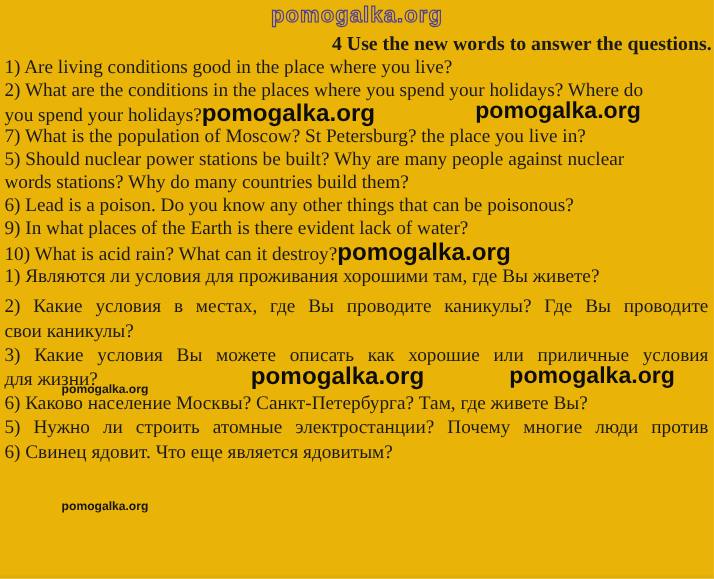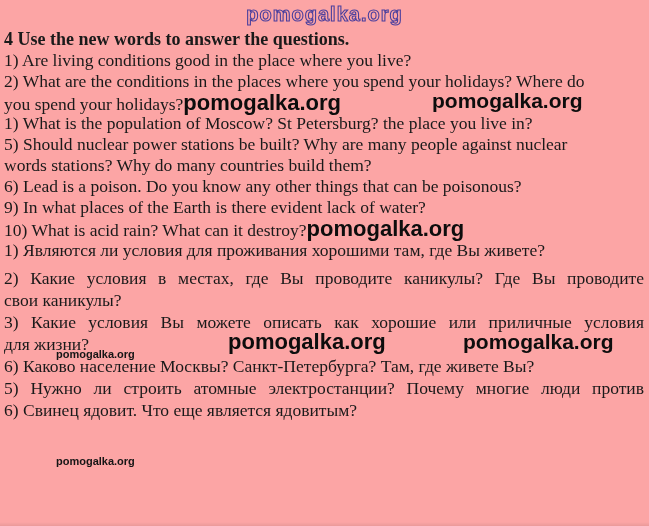--- a/index.html
+++ b/index.html
@@ -1,20 +1,20 @@
 <!DOCTYPE html>
 <html><head>
 <meta charset="utf-8">
 <style>
   html, body { margin: 0; padding: 0; }
   .page {
     position: relative;
     width: 649px;
     height: 526px;
-    background: #fca5a5;
+    background: #eab308;
     overflow: hidden;
     font-family: "Liberation Serif", "DejaVu Serif", serif;
     color: #1a1a1a;
     box-sizing: border-box;
   }
   .scan-bottom {
     position: absolute;
     left: 0; right: 0; bottom: 0;
     height: 4px;
     background: linear-gradient(to bottom, rgba(0,0,0,0), rgba(0,0,0,0.07));
@@ -36,20 +36,21 @@
     padding-right: 2px;
     font-size: 17.5px;
     line-height: 21px;
     height: 21px;
     white-space: nowrap;
     position: relative;
   }
   .heading-en {
     font-weight: bold;
     font-size: 18px;
+    text-align: right;
   }
   .ru-line {
     padding-left: 4px;
     padding-right: 5px;
     font-size: 17.5px;
     line-height: 22px;
     height: 22px;
     white-space: nowrap;
     position: relative;
   }
@@ -93,21 +94,21 @@
 
   <div class="en-line">1) Are living conditions good in the place where you live?</div>
 
   <div class="en-line">2) What are the conditions in the places where you spend your holidays? Where do</div>
 
   <div class="en-line">
     <span>you spend your holidays?</span><span class="wm-bold">pomogalka.org</span>
     <span class="wm-bold wm-bold-sm wm-abs" style="left:432px;">pomogalka.org</span>
   </div>
 
-  <div class="en-line">1) What is the population of Moscow? St Petersburg? the place you live in?</div>
+  <div class="en-line">7) What is the population of Moscow? St Petersburg? the place you live in?</div>
   <div class="en-line">5) Should nuclear power stations be built? Why are many people against nuclear</div>
   <div class="en-line">words stations? Why do many countries build them?</div>
   <div class="en-line">6) Lead is a poison. Do you know any other things that can be poisonous?</div>
   <div class="en-line">9) In what places of the Earth is there evident lack of water?</div>
 
   <div class="en-line">
     <span>10) What is acid rain? What can it destroy?</span><span class="wm-bold">pomogalka.org</span>
   </div>
 
 

